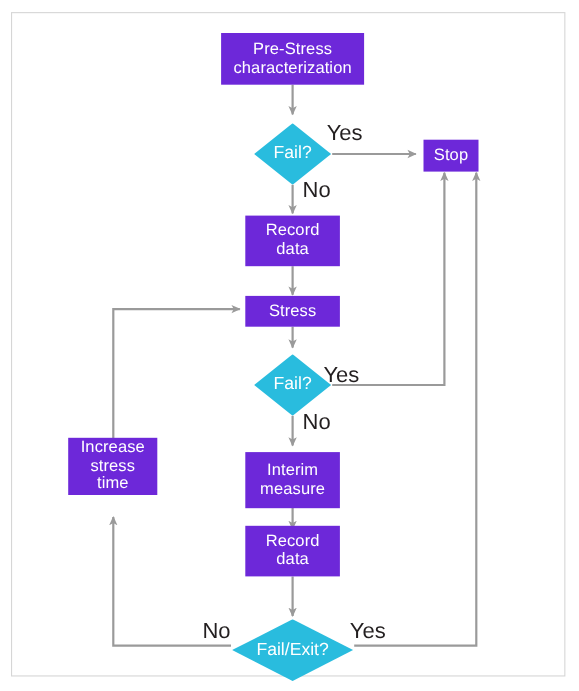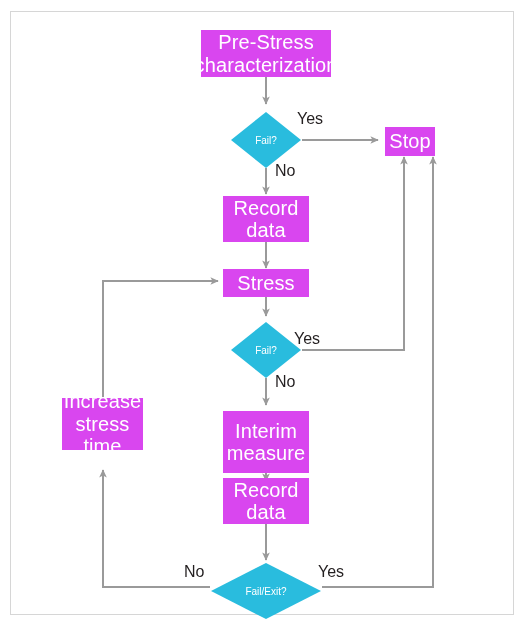--- a/index.html
+++ b/index.html
@@ -37,48 +37,48 @@
     display: flex;
     align-items: center;
     justify-content: center;
     text-align: center;
     color: #ffffff;
     line-height: 1.12;
     white-space: pre-line;
     letter-spacing: 0.1px;
   }
   .proc {
-    background: #d946ef;
-    font-size: 20px;
+    background: #6d28d9;
+    font-size: 15px;
   }
   .diamond-wrap {
     position: absolute;
   }
   .diamond-shape {
     position: absolute;
     left: 0; top: 0;
     width: 100%;
     height: 100%;
   }
   .diamond-label {
     position: absolute;
     left: 0; top: 0;
     width: 100%;
     height: 100%;
     display: flex;
     align-items: center;
     justify-content: center;
     color: #ffffff;
-    font-size: 10px;
+    font-size: 16px;
     text-align: center;
   }
   .edge-label {
     position: absolute;
     color: #231f20;
-    font-size: 16px;
+    font-size: 20px;
     white-space: nowrap;
   }
 </style>
 </head>
 <body>
 
 <div id="stage">
 
   <div id="frame"></div>
 
@@ -133,21 +133,21 @@
 
   <div class="node proc" style="left:223px; top:269px; width:86px; height:28px;">Stress</div>
 
   <div class="diamond-wrap" style="left:231px; top:322px; width:70px; height:56px;">
     <svg class="diamond-shape" viewBox="0 0 70 56" preserveAspectRatio="none">
       <polygon points="35,0 70,28 35,56 0,28" fill="#29bcde"></polygon>
     </svg>
     <div class="diamond-label">Fail?</div>
   </div>
 
-  <div class="node proc" style="left:223px; top:411px; width:86px; height:62px;">Interim
+  <div class="node proc" style="left:223px; top:411px; width:86px; height:51px;">Interim
 measure</div>
 
   <div class="node proc" style="left:223px; top:478px; width:86px; height:46px;">Record
 data</div>
 
   <div class="diamond-wrap" style="left:211px; top:563px; width:110px; height:56px;">
     <svg class="diamond-shape" viewBox="0 0 110 56" preserveAspectRatio="none">
       <polygon points="55,0 110,28 55,56 0,28" fill="#29bcde"></polygon>
     </svg>
     <div class="diamond-label">Fail/Exit?</div>

